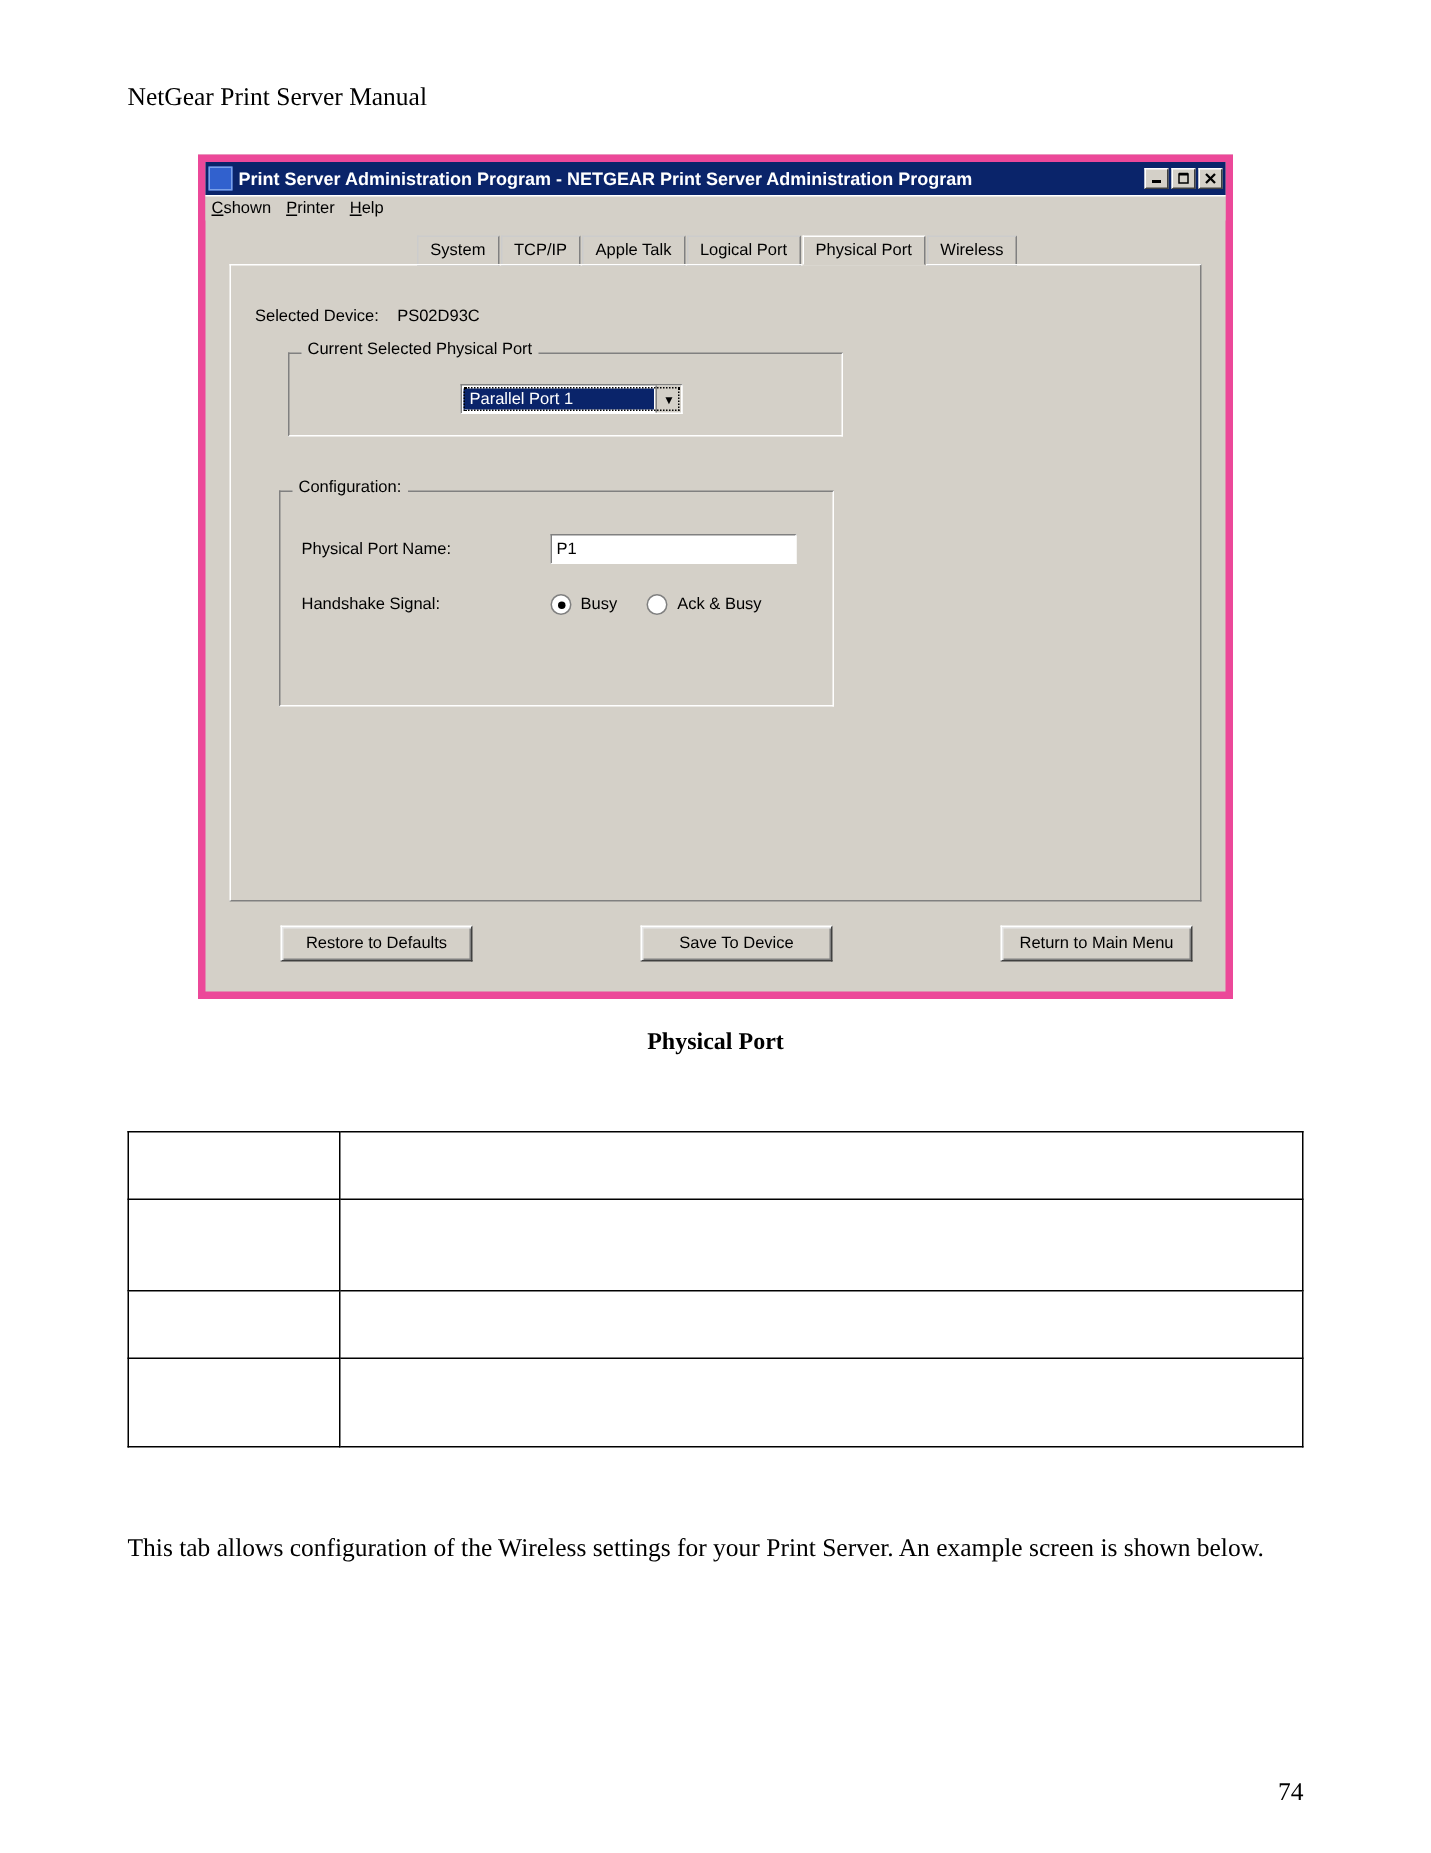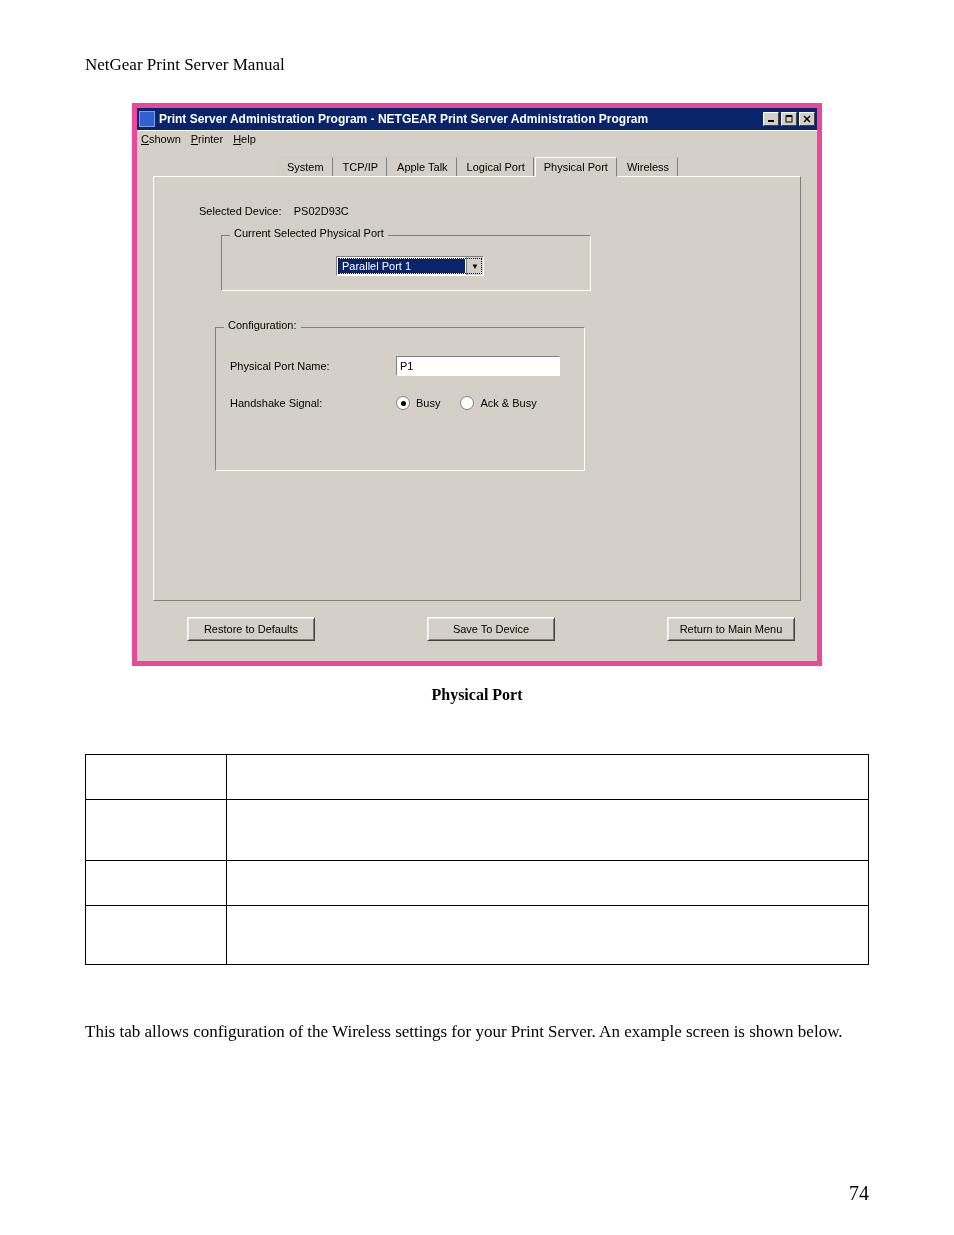--- a/index.html
+++ b/index.html
@@ -100,21 +100,21 @@
     z-index: 2;
   }
   .tab.inactive {
     border-color: #ccc #808080 #808080 #ccc;
   }
   .tab-panel {
     border: 1px solid;
     border-color: #fff #808080 #808080 #fff;
     margin-top: -1px;
     min-height: 425px;
-    padding: 28px 20px 20px 37px;
+    padding: 28px 20px 20px 8px;
     box-sizing: border-box;
     position: relative;
   }
   .selected-device {
     margin-left: 8px;
     margin-bottom: 18px;
     font-size: 11px;
   }
   .fieldset {
     border: 1px solid #808080;
@@ -258,21 +258,21 @@
   .doc-table tr.r4 td { height: 58px; }
   .body-para {
     margin-top: 56px;
     font-size: 17px;
     line-height: 1.35;
   }
   .page-no {
     position: absolute;
     bottom: 30px;
     right: 85px;
-    font-size: 20px;
+    font-size: 17px;
     margin-left: 32px;
   }
 </style>
 </head>
 <body>
 
 <div class="doc-header">NetGear Print Server Manual</div>
 
 <div class="app-window">
 

